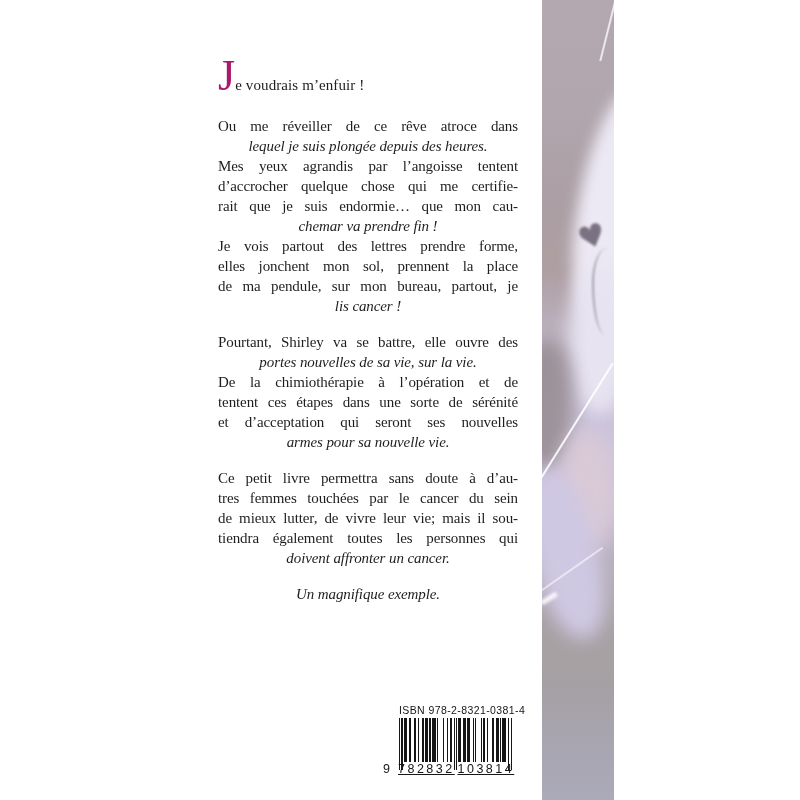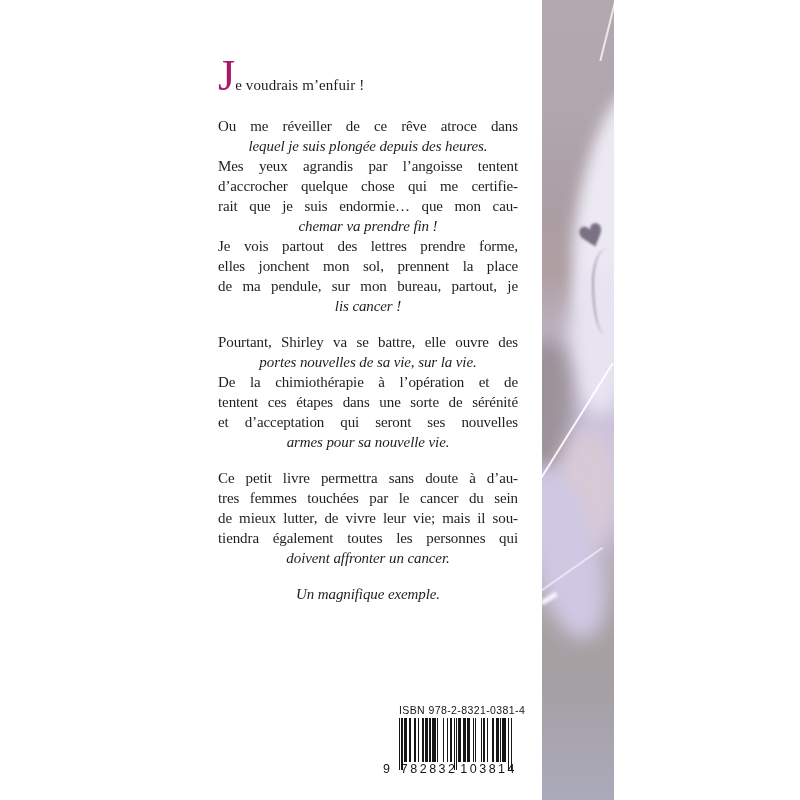--- a/index.html
+++ b/index.html
@@ -160,21 +160,21 @@
   .mod{flex:0 0 1.19px; height:44px;}
   .mod.bar{background:var(--barcode-black,#161616);}
   .mod.guard{height:52px;}
   .digits{
     display:flex;
     margin-top:-8px;
     font-size:12.5px;
     line-height:14px;
   }
   .digits .first{width:15px; text-align:left;}
-  .digits .group{flex:1; text-align:right; letter-spacing:2.5px;}
+  .digits .group{flex:1; text-align:left; letter-spacing:2.5px;text-decoration:underline;}
 </style>
 </head>
 <body>
 
 <div class="page">
 
   <div class="text-col">
     <div class="opening">
       <span class="dropcap">J</span><span>e voudrais m’enfuir !</span>
     </div>

